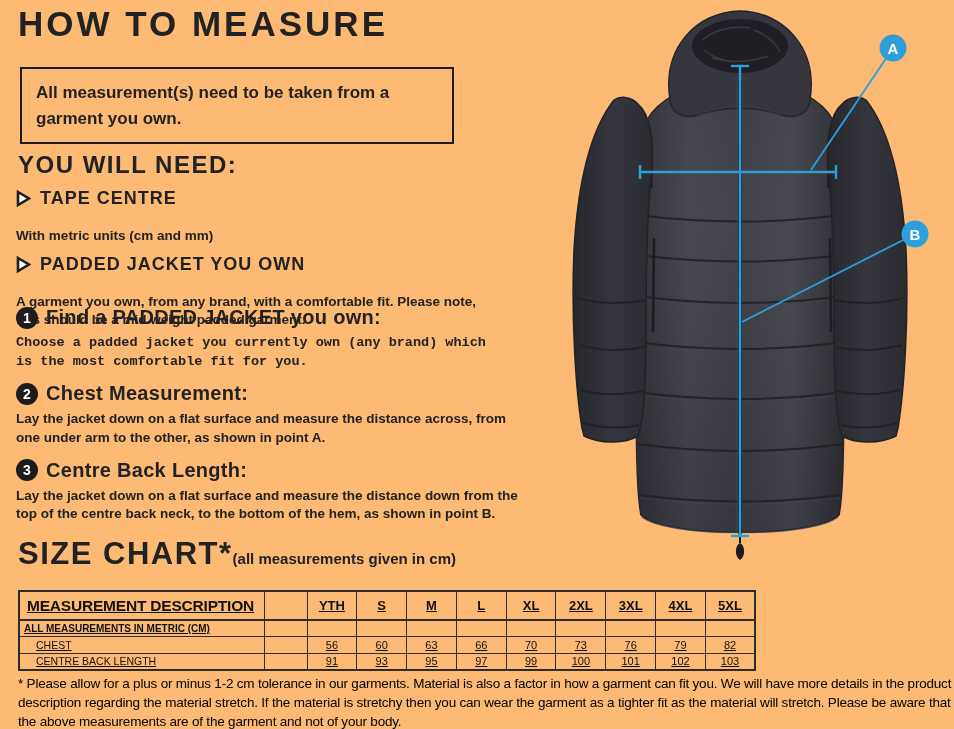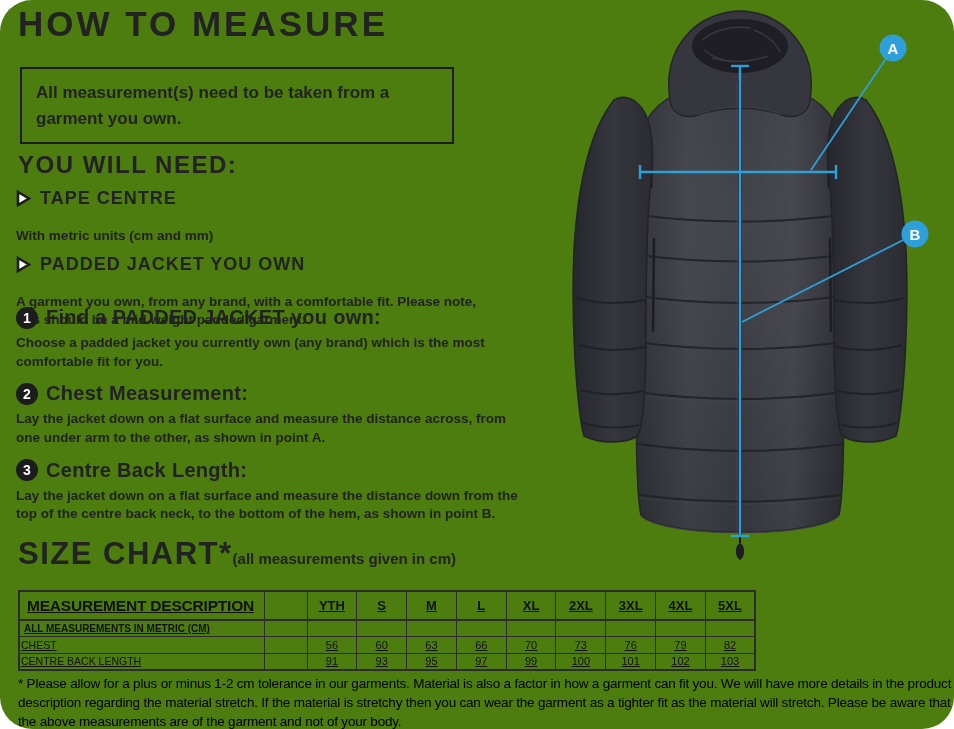--- a/index.html
+++ b/index.html
@@ -1,18 +1,18 @@
 <!DOCTYPE html>
 <html><head>
 <meta charset="utf-8">
 <style>
   * { margin:0; padding:0; box-sizing:border-box; }
   html,body { background:#ffffff; }
   body { font-family:"Liberation Sans", sans-serif; color:#1b1b1b; }
-  .page { position:relative; width:954px; height:729px; background:#4d7c0f; overflow:hidden;border-radius:32px; }
+  .page { position:relative; width:954px; height:729px; background:#fdba74; overflow:hidden; }
 
   .title { position:absolute; left:18px; top:4px; font-size:35px; font-weight:700;
            letter-spacing:3px; color:#222; }
 
   .notice-box { position:absolute; left:20px; top:67px; width:434px; border:2.5px solid #1c1c1c;
                 padding:11px 14px; }
   .notice-box p { font-size:17px; font-weight:700; line-height:1.5; color:#222; }
 
   .ywn-heading { position:absolute; left:18px; top:151px; font-size:24px; font-weight:700;
                  letter-spacing:1.5px; color:#222; }
@@ -41,21 +41,21 @@
                      table-layout:fixed; }
   table.size-table td, table.size-table th { border:1px solid #2b2b2b; overflow:hidden;
                      white-space:nowrap; color:#111;text-decoration:underline; }
   table.size-table { border:2px solid #2b2b2b; }
   tr.hdr th { height:29px; border-bottom:2px solid #2b2b2b; }
   th.desc-hdr { font-size:15.5px; font-weight:700; text-align:left; padding-left:7px;
                 letter-spacing:-0.2px; }
   th.size-hdr { font-size:13px; font-weight:700; text-align:center; }
   tr.note td { height:16px; font-size:10px; font-weight:700; text-align:left; padding-left:4px;margin-left:44px; }
   tr.vals td { height:17px; font-size:11px; font-weight:400; text-align:center; }
-  tr.vals td.row-label { text-align:left; padding-left:1px; font-size:10.5px; }
+  tr.vals td.row-label { text-align:left; padding-left:16px; font-size:10.5px; }
 
   .footnote { position:absolute; left:18px; top:675px; width:936px; font-size:13.5px;
               font-weight:400; line-height:1.4; color:#000; letter-spacing:-0.2px; }
 
   .jacket-wrap { position:absolute; left:554px; top:0; width:400px; height:580px; }
 </style>
 </head>
 <body>
 
 <div class="page">
@@ -88,21 +88,21 @@
       <div class="need-desc" style="max-width:482px;">A garment you own, from any brand, with a comfortable fit. Please note, this should be a mid weight padded garment.</div>
     </div>
   </div>
 
   <div class="steps">
     <div class="step">
       <div class="step-head">
         <span class="step-badge">1</span>
         <span class="step-title">Find a PADDED JACKET you own:</span>
       </div>
-      <div class="step-desc" style="max-width:470px;">Choose a padded jacket you currently own (any brand) which is the most comfortable fit for you.</div>
+      <div class="step-desc" style="max-width:470px;font-family:Liberation Mono, monospace;">Choose a padded jacket you currently own (any brand) which is the most comfortable fit for you.</div>
     </div>
     <div class="step">
       <div class="step-head">
         <span class="step-badge">2</span>
         <span class="step-title">Chest Measurement:</span>
       </div>
       <div class="step-desc">Lay the jacket down on a flat surface and measure the distance across, from one under arm to the other, as shown in point A.</div>
     </div>
     <div class="step">
       <div class="step-head">

